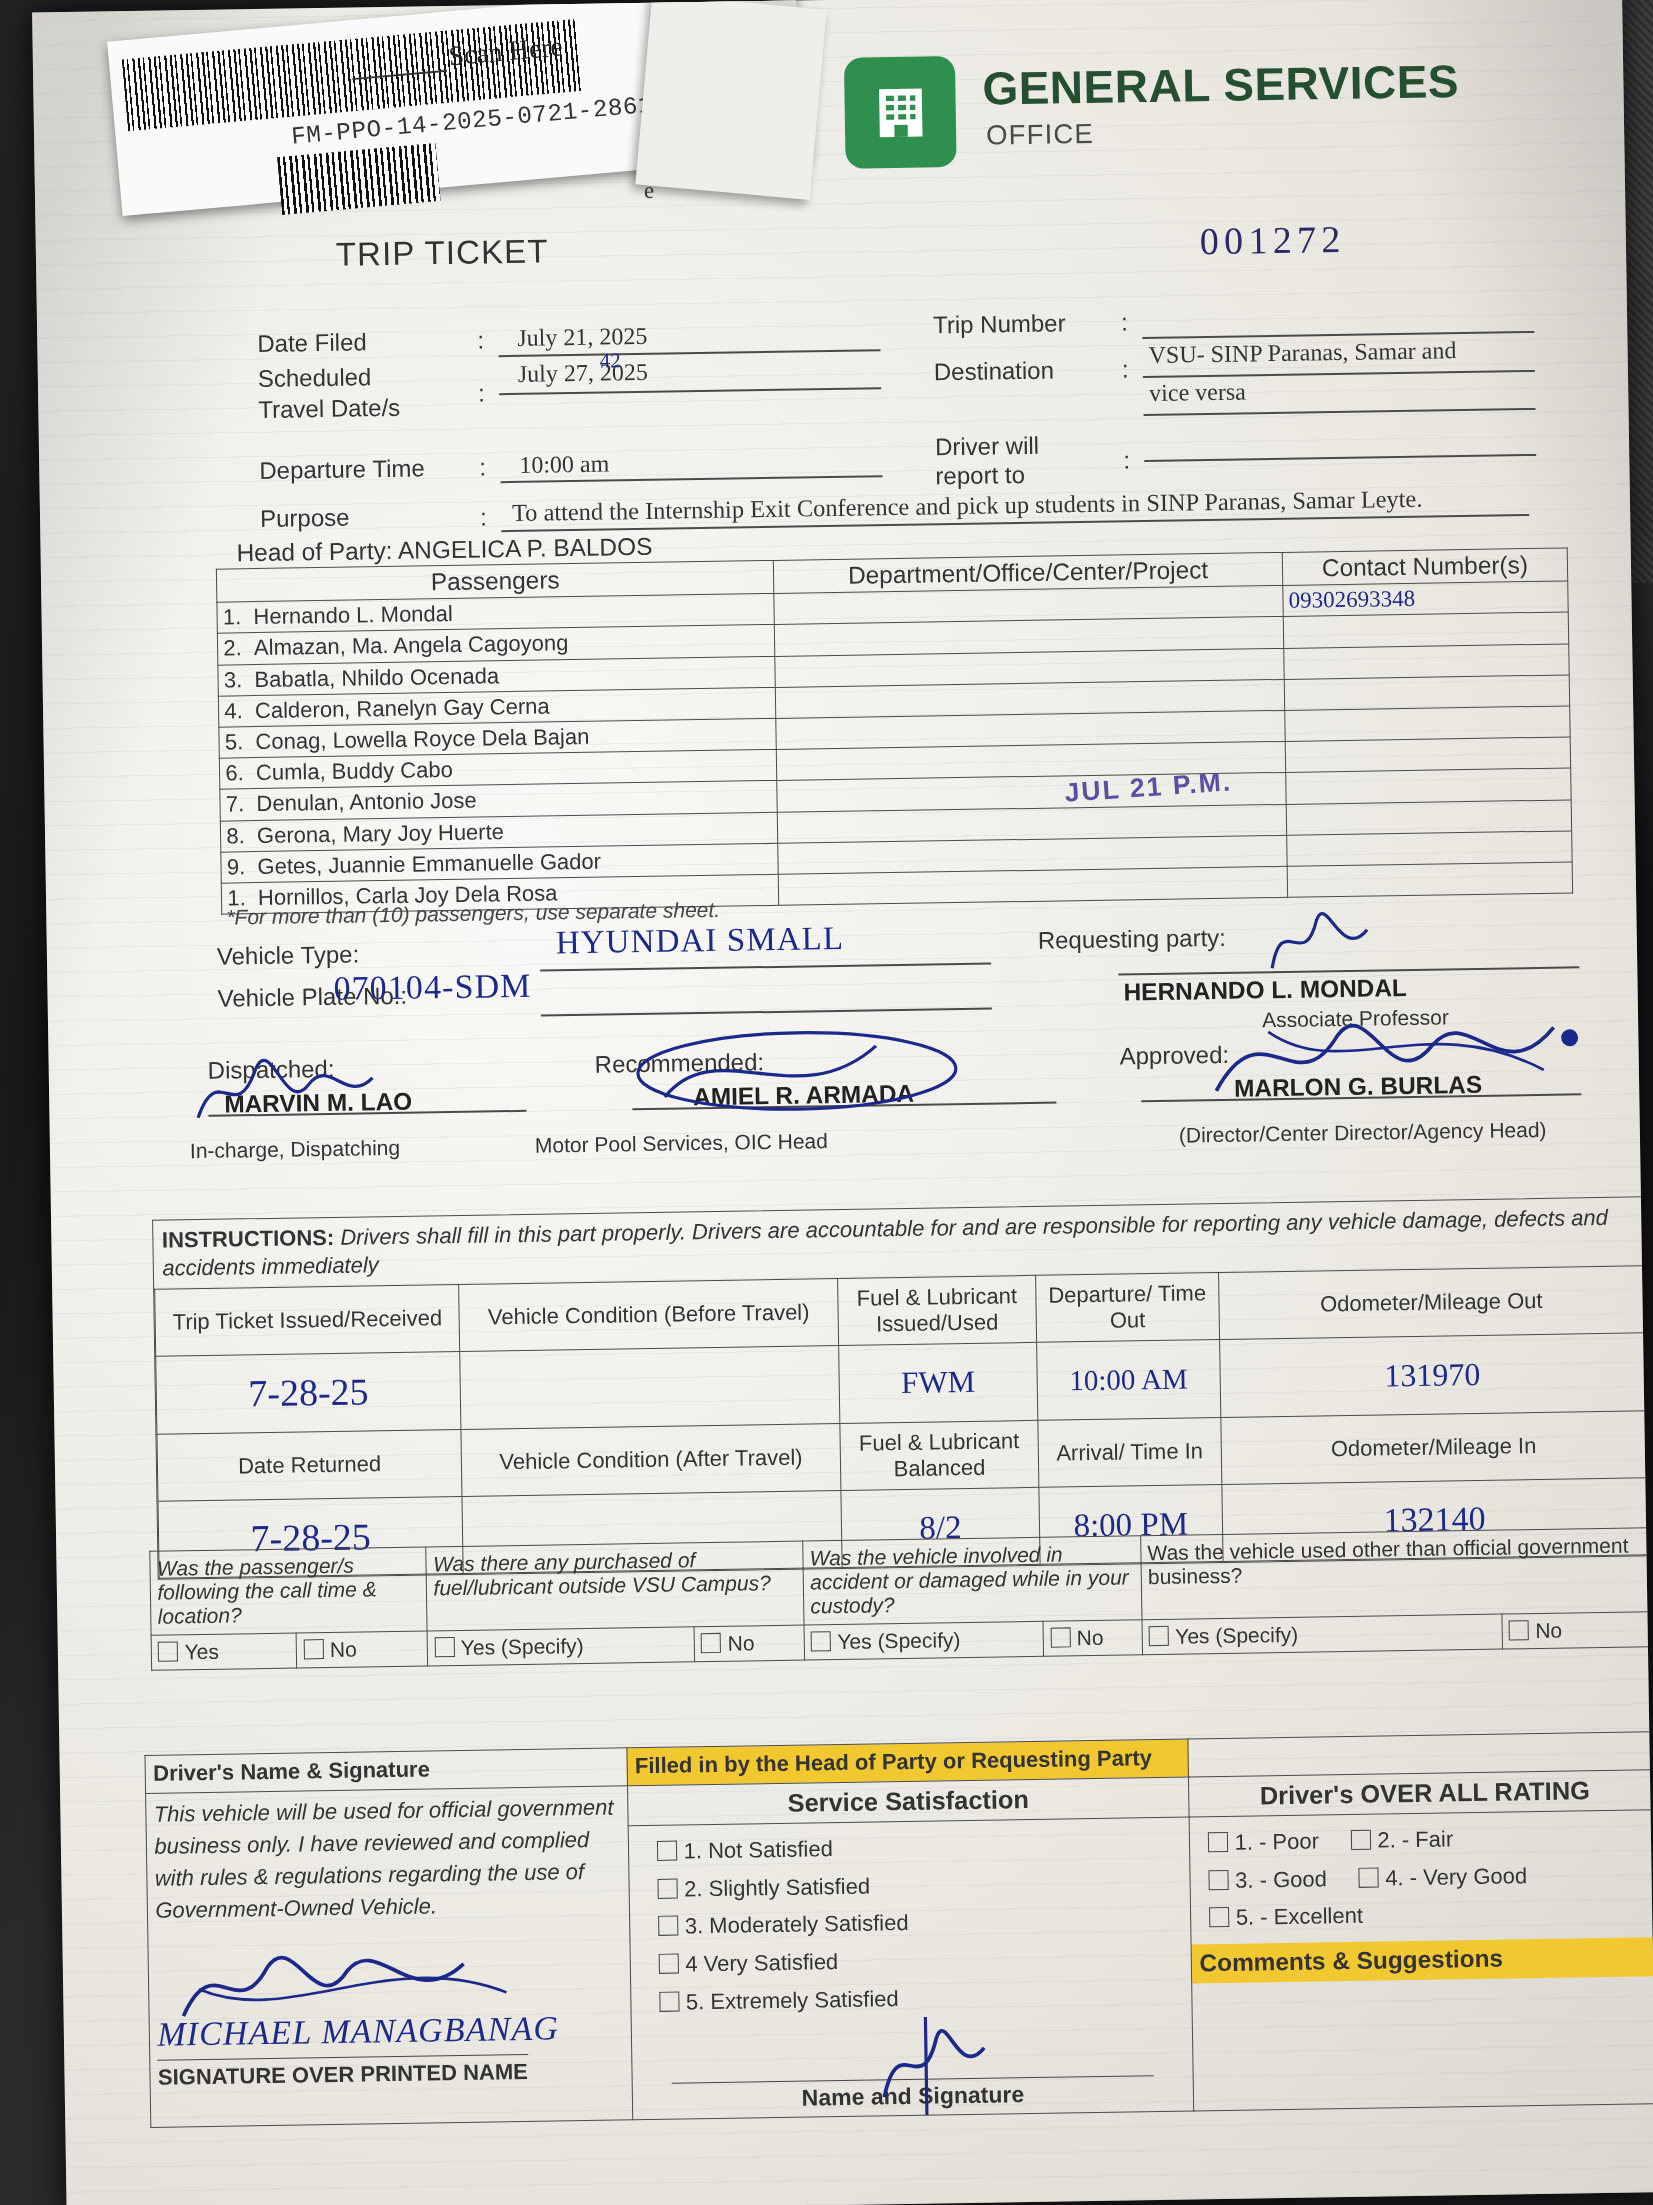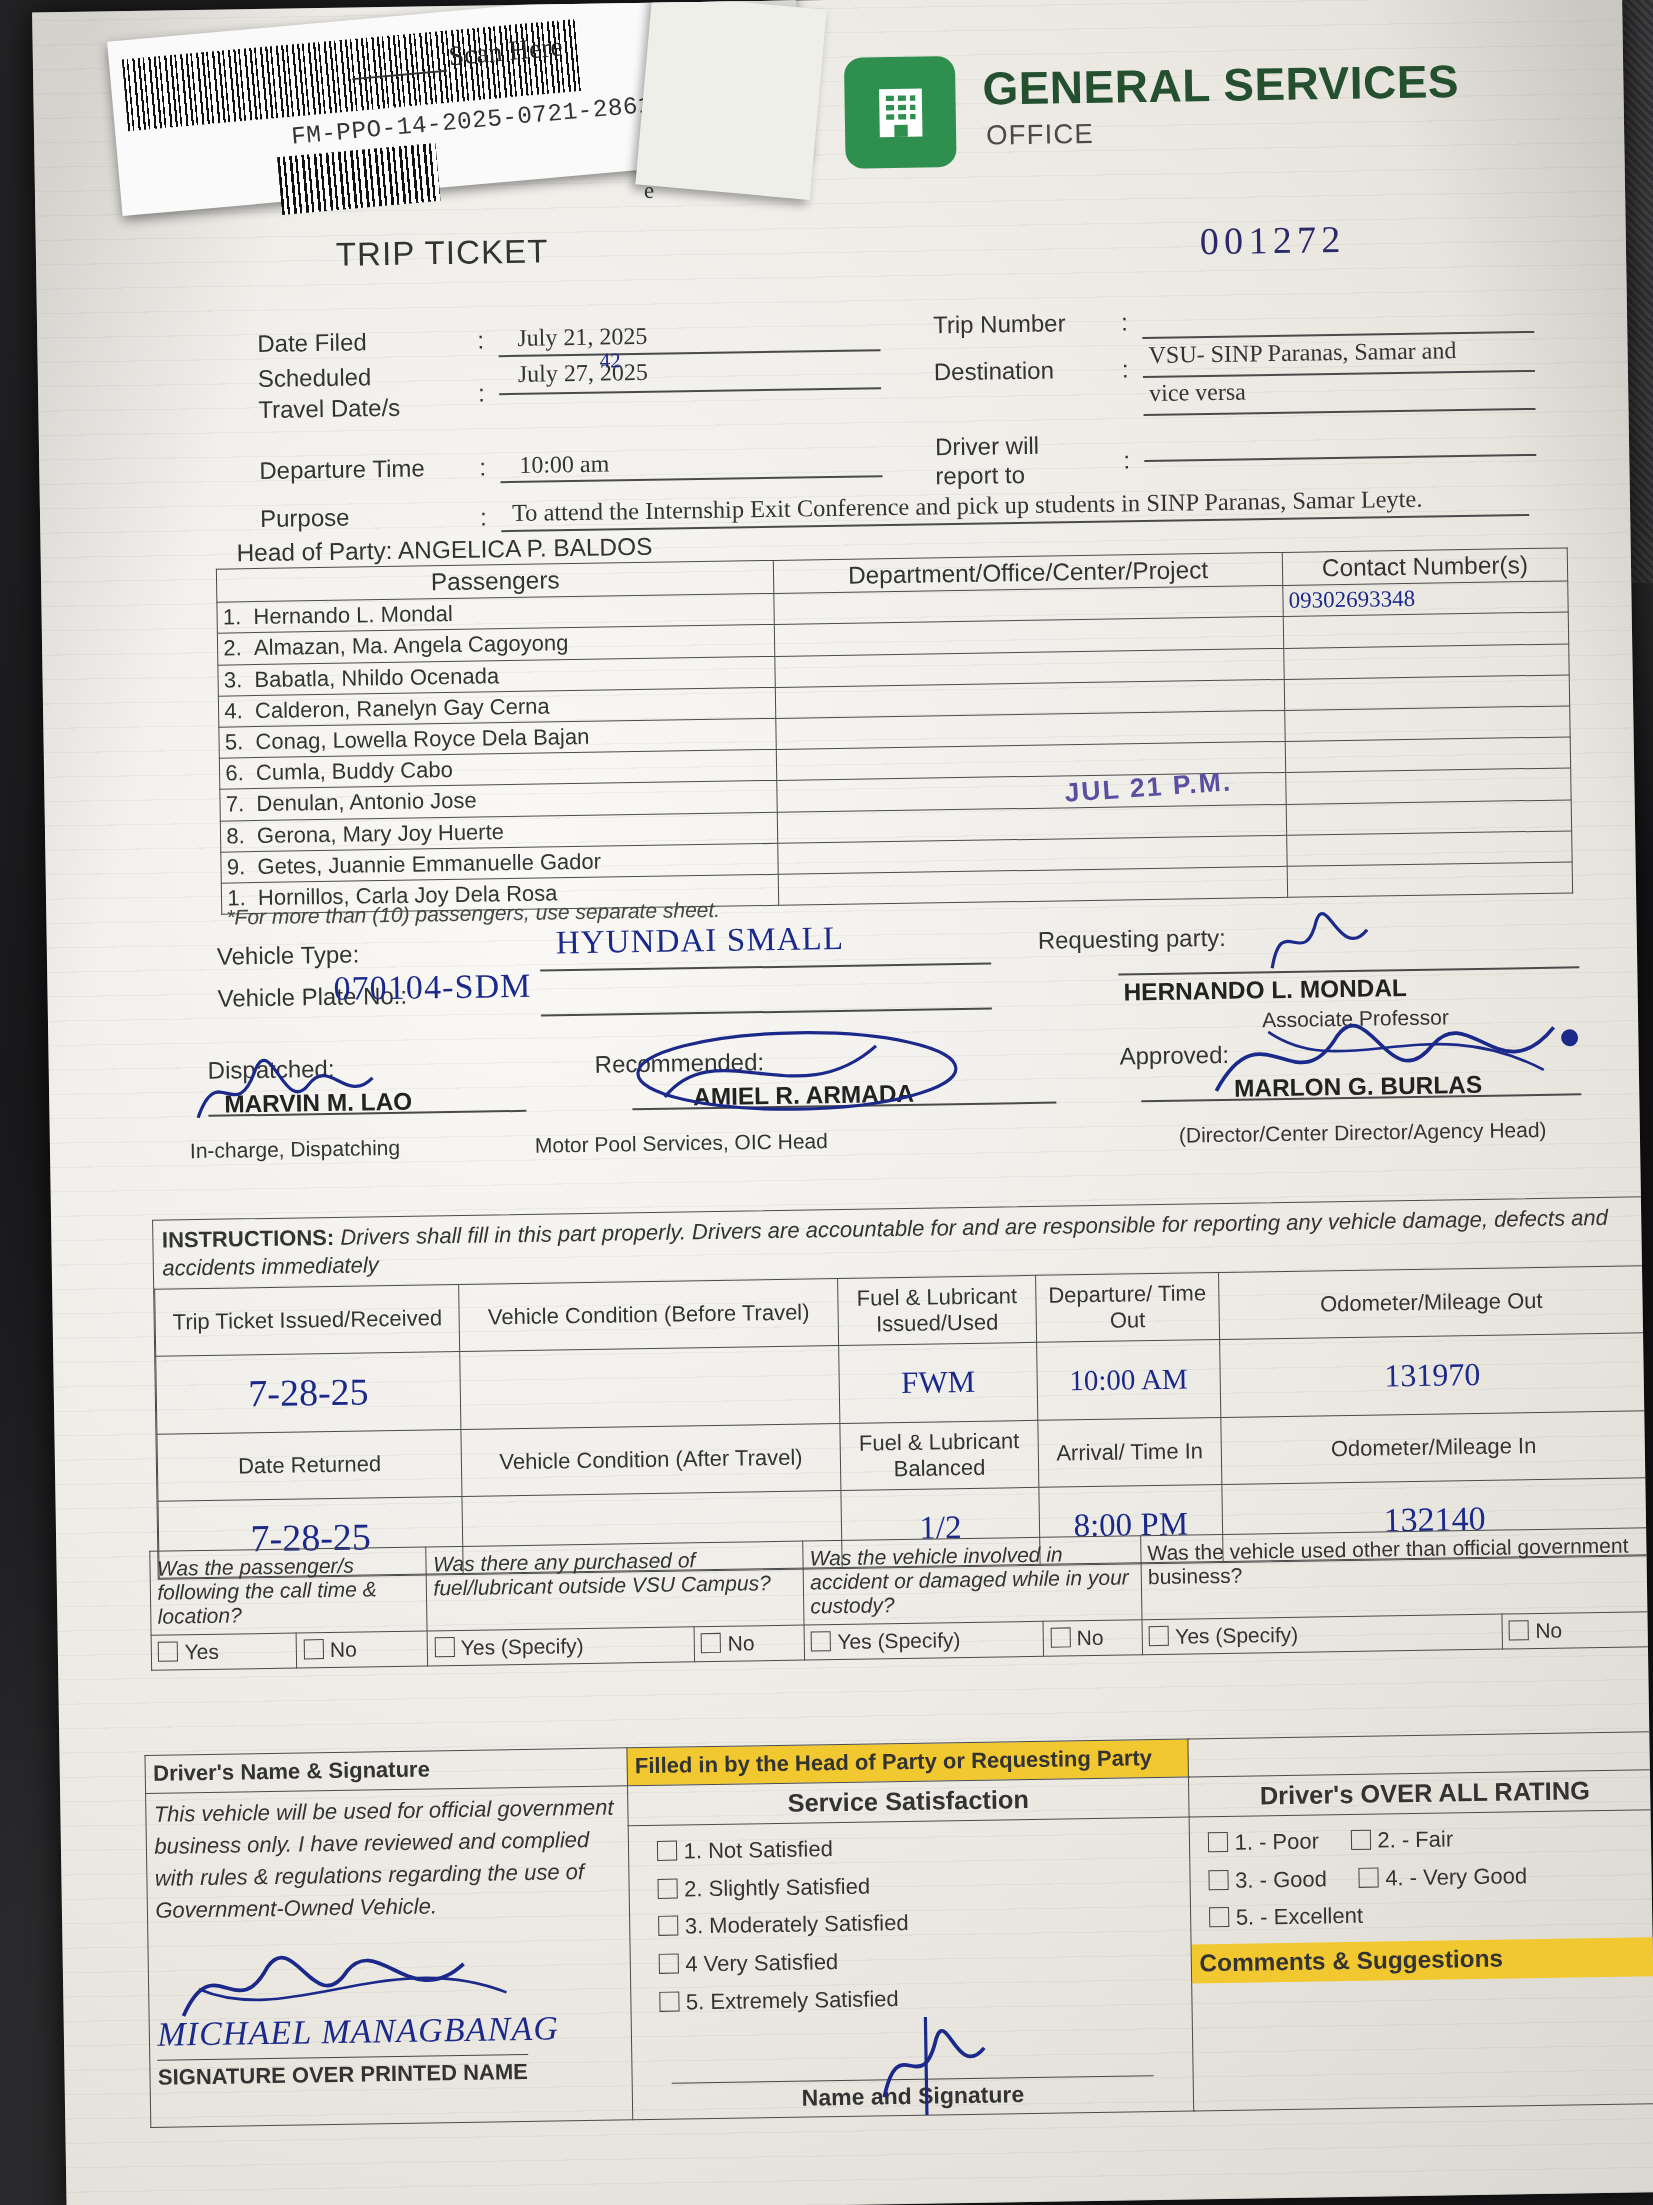--- a/index.html
+++ b/index.html
@@ -323,21 +323,21 @@
           <tr>
             <td class="ch">Date Returned</td>
             <td class="ch">Vehicle Condition (After Travel)</td>
             <td class="ch">Fuel &amp; Lubricant Balanced</td>
             <td class="ch">Arrival/ Time In</td>
             <td class="ch">Odometer/Mileage In</td>
           </tr>
           <tr>
             <td class="cv"><span class="hand" style="position:static;font-size:38px;">7-28-25</span></td>
             <td class="cv"></td>
-            <td class="cv"><span class="hand" style="position:static;font-size:33px;">1/2</span></td>
+            <td class="cv"><span class="hand" style="position:static;font-size:33px;">8/2</span></td>
             <td class="cv"><span class="hand" style="position:static;font-size:33px;">8:00 PM</span></td>
             <td class="cv"><span class="hand" style="position:static;font-size:34px;">132140</span></td>
           </tr>
         </tbody>
           </table>
       </div>
 
       <table class="q">
         <tbody>
             <tr>

